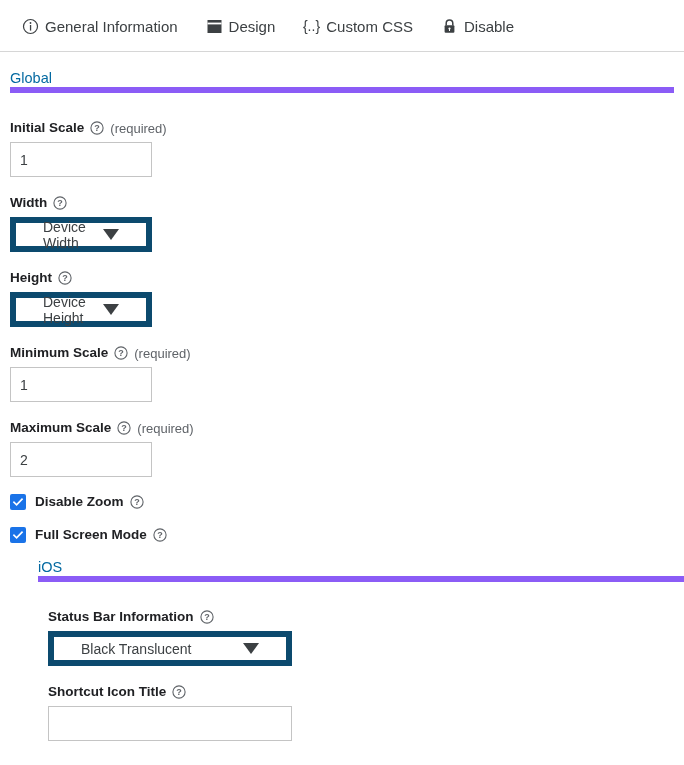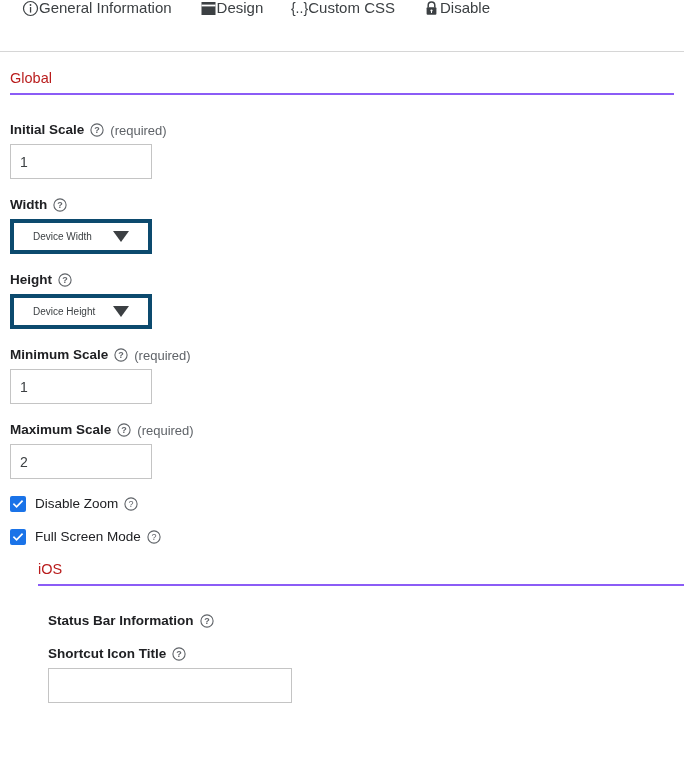--- a/index.html
+++ b/index.html
@@ -25,20 +25,22 @@
   .tabbar::after {
     content: "";
     position: absolute;
     left: 0; right: 0; bottom: 0;
     height: 1px;
     background: #d6d6d6;
   }
   .tab {
     position: relative;
     display: flex;
+    align-items: center;
+    gap: 6px;
     height: 52px;
     padding: 0 14px;
     font-size: 15px;
     color: #3c4043;
     cursor: pointer;
     flex: 0 0 auto;
   }
   .tab .tab-label { line-height: 1; }
   .tab.active::after {
     content: "";
@@ -55,23 +57,23 @@
     width: 17px; height: 17px;
     flex: 0 0 auto;
   }
   .tab-icon svg { display: block; }
 
   
   .content { padding: 0; }
 
   .section-head {
     margin: 18px 10px 0 10px;
-    padding-bottom: 7px;
-    border-bottom: 2px solid #8b5cf6;
-    color: #b91c1c;
+    padding-bottom: 1px;
+    border-bottom: 6px solid #8b5cf6;
+    color: #0369a1;
     font-size: 14.5px;
   }
   .section-head.sub {
     margin-left: 38px;
     margin-right: 0;
     margin-top: 16px;
   }
 
   .fields { padding: 0 10px; }
   .fields.indent { padding-left: 48px; padding-right: 0; }
@@ -114,24 +116,24 @@
     border-radius: 0;
   }
   .txtinput.wide { width: 244px; }
 
   .selectbox {
     position: relative;
     display: inline-flex;
     align-items: center;
     width: 142px;
     height: 35px;
-    padding: 0 19px;
-    border: 4px solid #0c4a6e;
+    padding: 0 27px;
+    border: 6px solid #0c4a6e;
     background: #fff;
-    font-size: 10px;
+    font-size: 14px;
     color: #3c4043;
     cursor: pointer;
   }
   .selectbox.wide { width: 244px; }
   .selectbox .sel-val { flex: 1 1 auto; }
   .caret {
     width: 0; height: 0;
     border-left: 8px solid transparent;
     border-right: 8px solid transparent;
     border-top: 11px solid #3c4043;
@@ -154,21 +156,21 @@
     align-items: center;
     justify-content: center;
     cursor: pointer;
   }
   .cbox svg { display: block; }
   .cblabel {
     display: flex;
     align-items: center;
     gap: 6px;
     font-size: 13.5px;
-    font-weight: normal;
+    font-weight: bold;
     color: #202124;
     line-height: 1;
     justify-content: center;
   }
 </style>
 </head>
 <body>
 
 <div class="tabbar">
 
@@ -340,20 +342,24 @@
     <div class="field">
       <div class="flabel">
         <span>Status Bar Information</span>
         <span class="help">
           <svg width="14" height="14" viewBox="0 0 14 14">
             <circle cx="7" cy="7" r="6.1" fill="none" stroke="#5f6368" stroke-width="1.1"></circle>
             <text x="7" y="10.3" font-family="Liberation Sans, sans-serif" font-size="9" fill="#5f6368" text-anchor="middle">?</text>
           </svg>
         </span>
       </div>
+      <div class="selectbox wide">
+        <span class="sel-val">Black Translucent</span>
+        <span class="caret"></span>
+      </div>
     </div>
 
     <div class="field">
       <div class="flabel">
         <span>Shortcut Icon Title</span>
         <span class="help">
           <svg width="14" height="14" viewBox="0 0 14 14">
             <circle cx="7" cy="7" r="6.1" fill="none" stroke="#5f6368" stroke-width="1.1"></circle>
             <text x="7" y="10.3" font-family="Liberation Sans, sans-serif" font-size="9" fill="#5f6368" text-anchor="middle">?</text>
           </svg>

